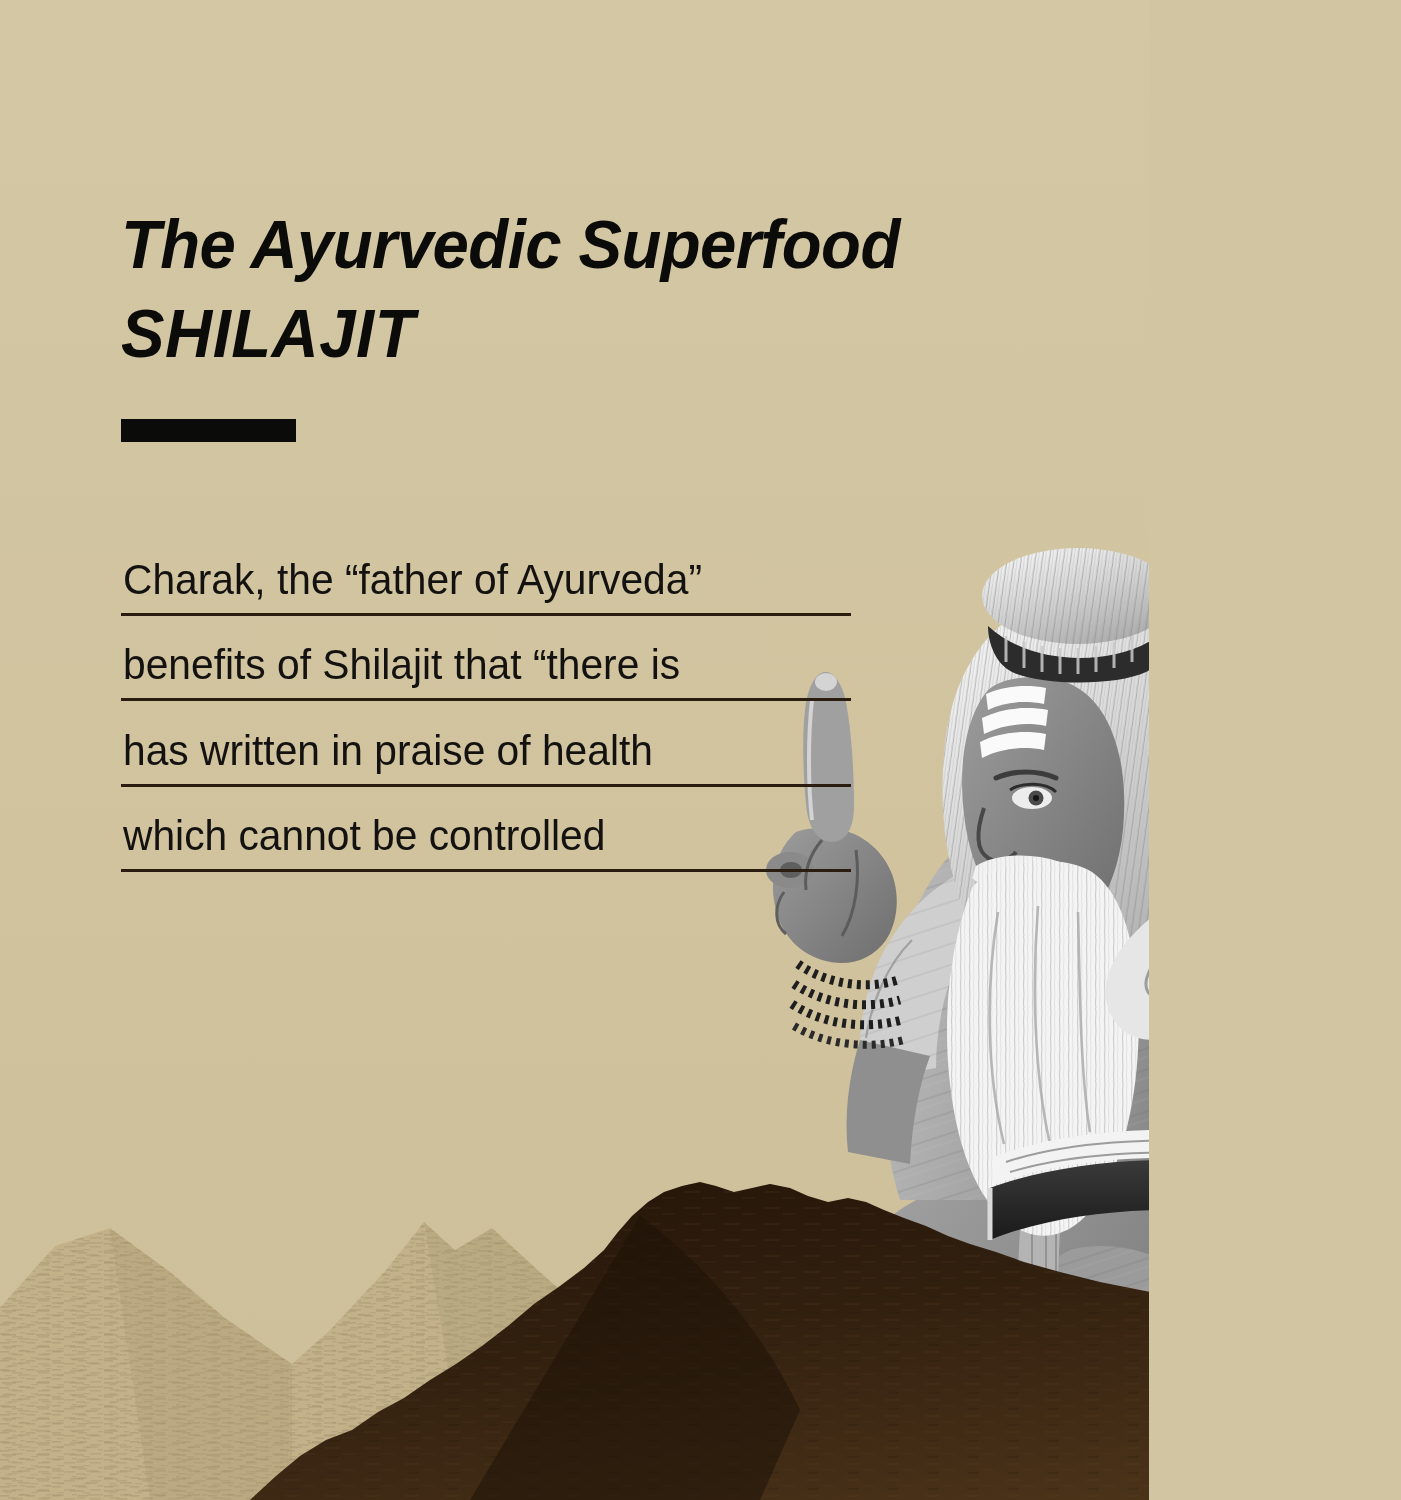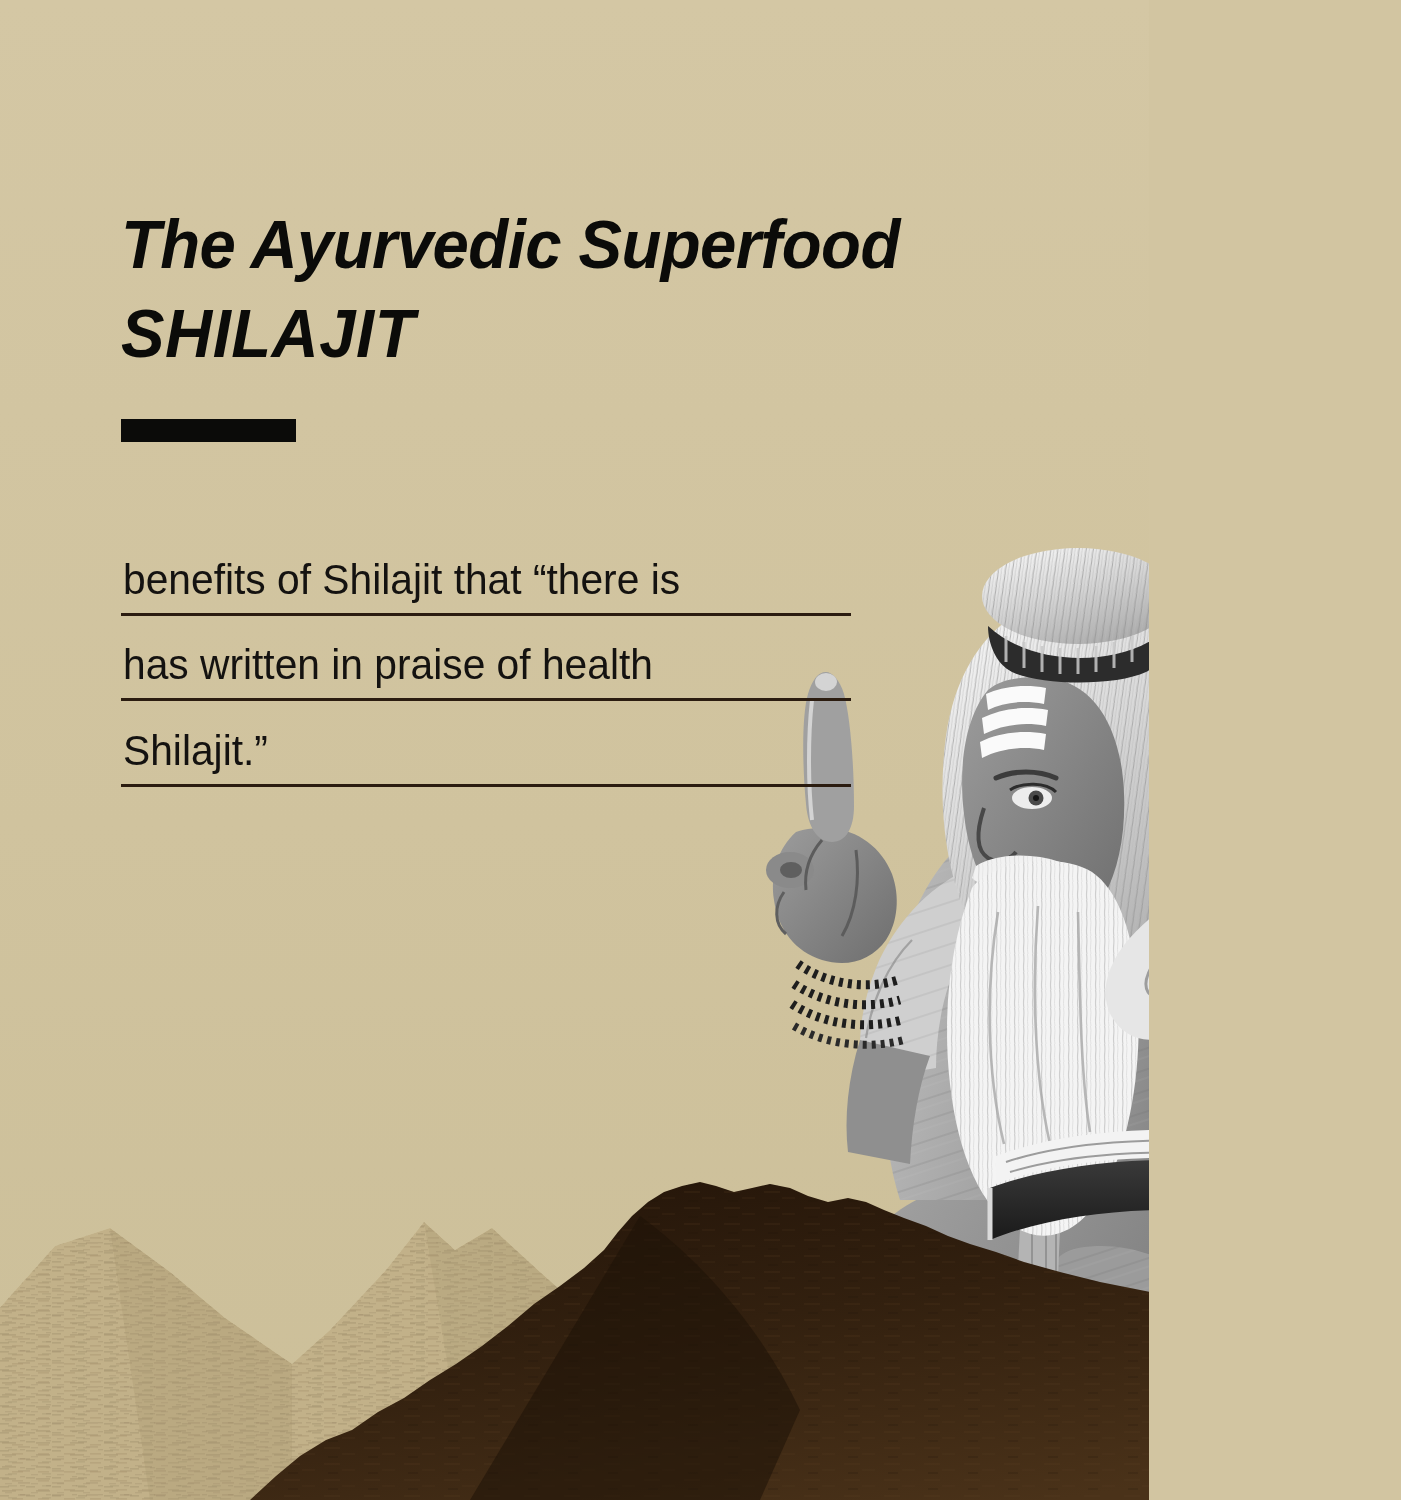--- a/index.html
+++ b/index.html
@@ -417,24 +417,27 @@
 
     <h1 class="headline">
       <span class="line-1">The Ayurvedic Superfood</span><br>
       <span class="line-2">SHILAJIT</span>
     </h1>
 
     <div class="accent-bar"></div>
 
     <blockquote class="quote-block">
       <div class="quote-line">
+        <span>Charak, the “father of Ayurveda”</span>
+      </div>
+      <div class="quote-line">
         <span>benefits of Shilajit that “there is</span>
       </div>
       <div class="quote-line">
         <span>has written in praise of health</span>
       </div>
       <div class="quote-line">
-        <span>Shilajit.”</span>
+        <span>which cannot be controlled</span>
       </div>
     </blockquote>
 
   </div>
 </div>
 
 </body></html>

